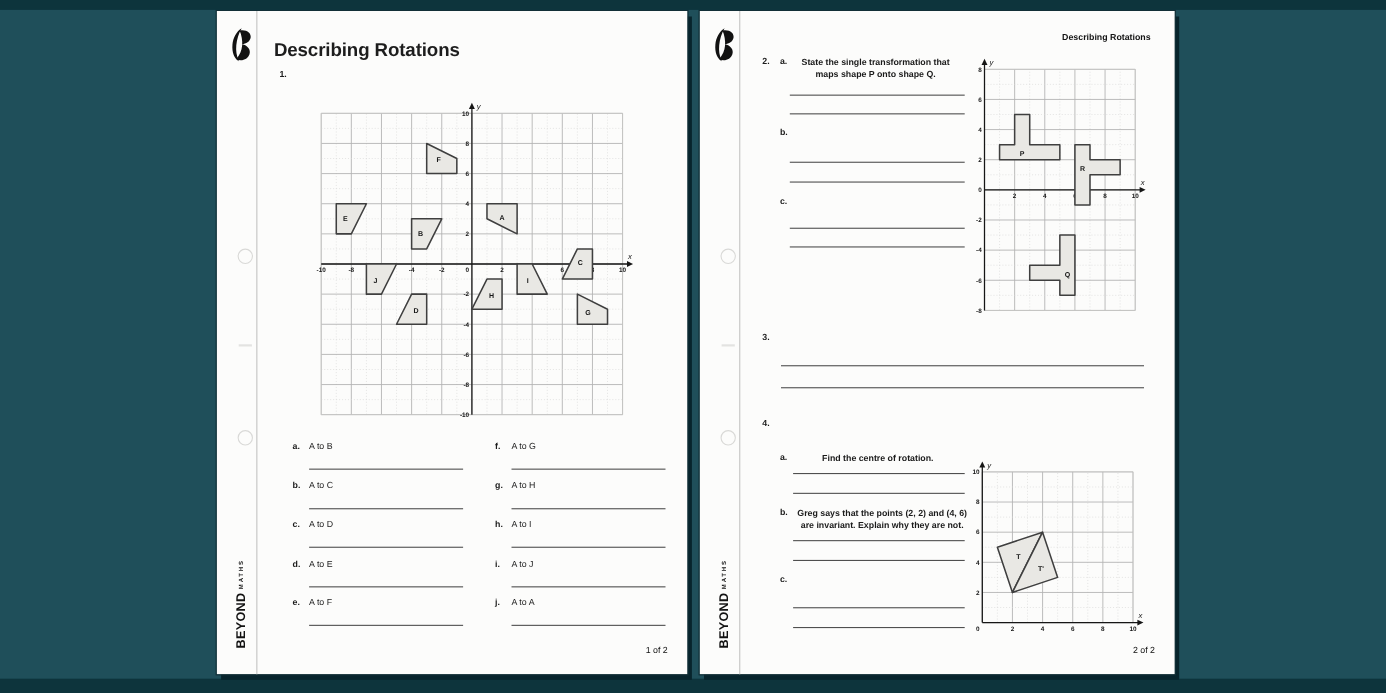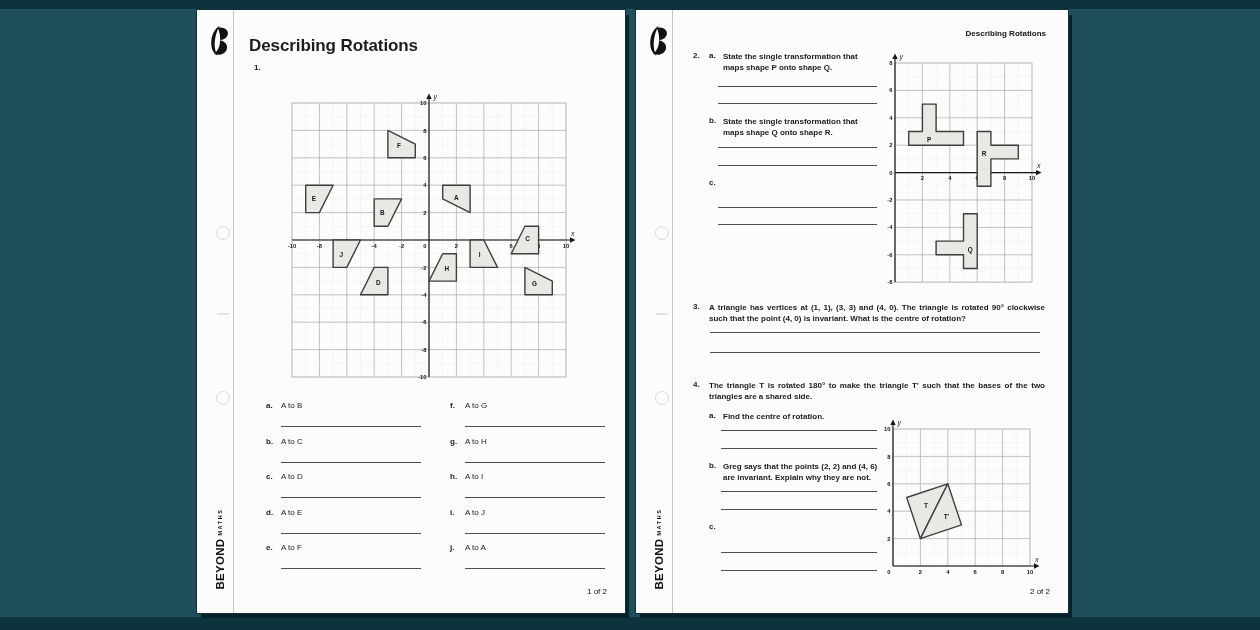--- a/index.html
+++ b/index.html
@@ -31,21 +31,21 @@
   .brand .b1{font-size:11.5px;font-weight:800;letter-spacing:.3px}
   .brand .b2{font-size:5.5px;font-weight:700;letter-spacing:1.6px;margin-left:3px;vertical-align:2px}
 
   .logo{position:absolute;left:9px;top:15px;width:23px;height:32px;transform:rotate(5deg)}
 
   .title{position:absolute;left:52px;top:26px;font-size:17px;font-weight:700;color:#1d1d1d;letter-spacing:-.1px}
   .header2{position:absolute;right:22px;top:19px;font-size:8px;font-weight:700;color:#141414}
 
   .qnum,.qkey{position:absolute;font-size:8px;font-weight:700;color:#1b1b1b}
   .qtext{position:absolute;font-size:8px;font-weight:600;color:#1b1b1b;line-height:1.38;text-align:justify}
-  .single{text-align:left}
+  .single{text-align:center}
   .wline{position:absolute;height:0;border-top:1px solid #4f4f4f}
 
   .ansgrid{
     position:absolute;left:69px;top:391px;
     display:grid;grid-template-columns:184px 160px;grid-auto-flow:column;
     grid-template-rows:repeat(5,35.5px);
   }
   .ans{position:relative}
   .ans .key{position:absolute;left:0;top:0;font-size:8px;font-weight:700;color:#1b1b1b}
   .ans .lbl{position:absolute;left:15px;top:0;font-size:8px;font-weight:400;color:#1b1b1b}
@@ -243,21 +243,20 @@
 
   <div class="header2">Describing Rotations</div>
 
   <div class="qnum" style="left:57px;top:41px">2.</div>
   <div class="qkey" style="left:73px;top:41px">a.</div>
   <div class="qtext single" style="left:87px;top:41px;width:146px">State the single transformation that maps shape P onto shape Q.</div>
   <div class="wline" style="left:82px;top:76px;width:159px"></div>
   <div class="wline" style="left:82px;top:93px;width:159px"></div>
 
   <div class="qkey" style="left:73px;top:106px">b.</div>
-  <div class="qtext single" style="left:87px;top:106px;width:146px">State the single transformation that maps shape Q onto shape R.</div>
   <div class="wline" style="left:82px;top:137px;width:159px"></div>
   <div class="wline" style="left:82px;top:155px;width:159px"></div>
 
   <div class="qkey" style="left:73px;top:168px">c.</div>
   <div class="wline" style="left:82px;top:197px;width:159px"></div>
   <div class="wline" style="left:82px;top:214px;width:159px"></div>
 
   <svg class="graph" style="left:247px;top:42px" width="161" height="242.2" viewBox="0 0 161 242.2">
       <line x1="12" y1="230.2" x2="12" y2="11" stroke="#b3b3b3" stroke-width="0.8"></line>
       <line x1="25.7" y1="230.2" x2="25.7" y2="11" stroke="#d7d7d5" stroke-width="0.55" stroke-dasharray="1 1.7"></line>
@@ -310,26 +309,24 @@
       <text x="9.5" y="232.29999999999998" fill="#161616" text-anchor="end" font-size="5.8" font-weight="bold">-8</text>
       <polygon points="25.7,93.19999999999999 25.7,79.5 39.4,79.5 39.4,52.099999999999994 53.099999999999994,52.099999999999994 53.099999999999994,79.5 80.5,79.5 80.5,93.19999999999999" fill="#e9e8e4" stroke="#3f3f3f" stroke-width="1.4" stroke-linejoin="round"></polygon>
       <text x="46.25" y="89.91999999999999" fill="#161616" font-size="6.4" font-weight="bold" text-anchor="middle">P</text>
       <polygon points="94.19999999999999,134.3 94.19999999999999,79.5 107.89999999999999,79.5 107.89999999999999,93.19999999999999 135.3,93.19999999999999 135.3,106.89999999999999 107.89999999999999,106.89999999999999 107.89999999999999,134.3" fill="#e9e8e4" stroke="#3f3f3f" stroke-width="1.4" stroke-linejoin="round"></polygon>
       <text x="101.05" y="103.61999999999999" fill="#161616" font-size="6.4" font-weight="bold" text-anchor="middle">R</text>
       <polygon points="80.5,161.7 94.19999999999999,161.7 94.19999999999999,216.5 80.5,216.5 80.5,202.79999999999998 53.099999999999994,202.79999999999998 53.099999999999994,189.1 80.5,189.1" fill="#e9e8e4" stroke="#3f3f3f" stroke-width="1.4" stroke-linejoin="round"></polygon>
       <text x="87.35" y="199.51999999999998" fill="#161616" font-size="6.4" font-weight="bold" text-anchor="middle">Q</text>
     </svg>
 
   <div class="qnum" style="left:57px;top:292px">3.</div>
-  <div class="qtext" style="left:73px;top:292px;width:336px">A triangle has vertices at (1, 1), (3, 3) and (4, 0). The triangle is rotated 90° clockwise such that the point (4, 0) is invariant. What is the centre of rotation?</div>
   <div class="wline" style="left:74px;top:322px;width:330px"></div>
   <div class="wline" style="left:74px;top:342px;width:330px"></div>
 
   <div class="qnum" style="left:57px;top:370px">4.</div>
-  <div class="qtext" style="left:73px;top:370px;width:336px">The triangle T is rotated 180° to make the triangle T' such that the bases of the two triangles are a shared side.</div>
 
   <div class="qkey" style="left:73px;top:401px">a.</div>
   <div class="qtext single" style="left:87px;top:401px;width:150px">Find the centre of rotation.</div>
   <div class="wline" style="left:85px;top:420px;width:156px"></div>
   <div class="wline" style="left:85px;top:438px;width:156px"></div>
 
   <div class="qkey" style="left:73px;top:451px">b.</div>
   <div class="qtext single" style="left:87px;top:451px;width:158px">Greg says that the points (2, 2) and (4, 6) are invariant. Explain why they are not.</div>
   <div class="wline" style="left:85px;top:481px;width:156px"></div>
   <div class="wline" style="left:85px;top:499px;width:156px"></div>

